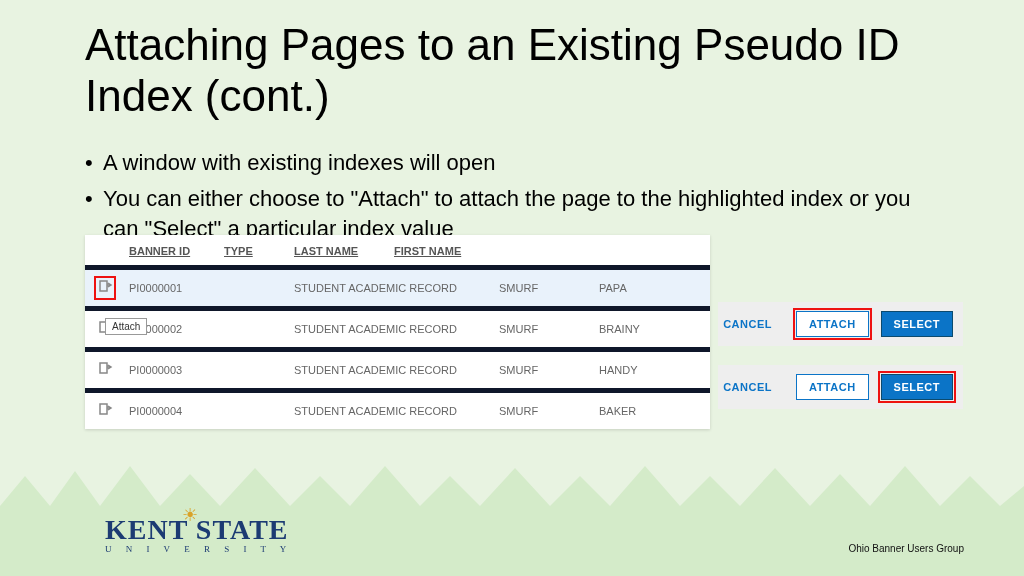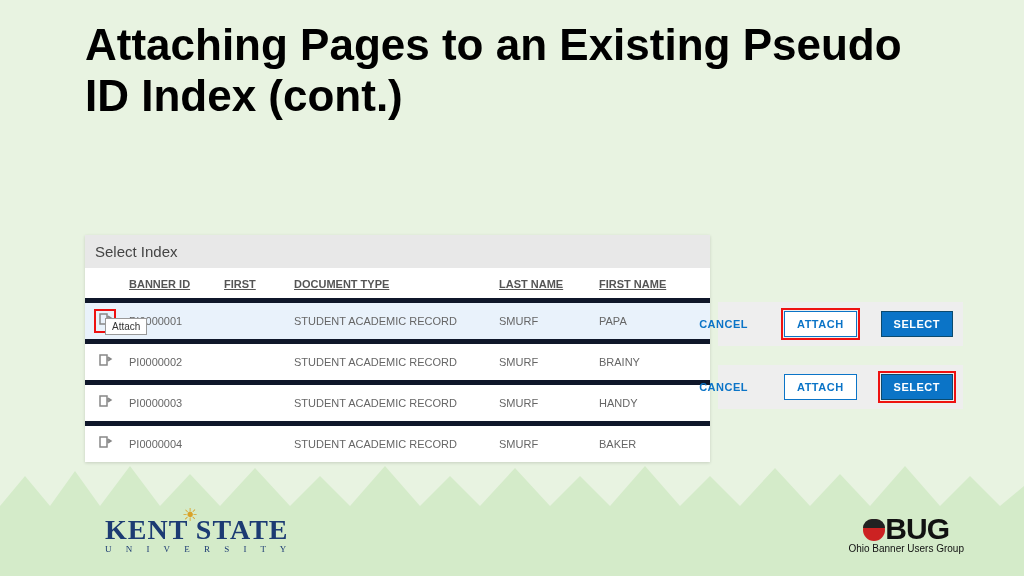--- a/index.html
+++ b/index.html
@@ -1,39 +1,39 @@
 <!DOCTYPE html>
 <html><head>
 <meta charset="utf-8">
 <style>
 *{margin:0;padding:0;box-sizing:border-box}
 body{width:1024px;height:576px;background:#e8f3e1;font-family:Arial,sans-serif;position:relative;overflow:hidden}
 .slide{padding:20px 80px 0 85px;position:relative;height:100%}
-.title{font-size:44px;font-weight:700;color:#000;line-height:1.15;margin-bottom:27px}
+.title{font-size:44px;font-weight:400;color:#000;line-height:1.15;margin-bottom:27px}
 .bullets{font-size:22px;color:#000;line-height:1.35}
 .bullets li{margin-bottom:6px;list-style:none;padding-left:18px;position:relative}
 .bullets li:before{content:'•';position:absolute;left:0}
 .panel{position:absolute;left:85px;top:235px;width:625px;background:#fff;box-shadow:0 1px 3px rgba(0,0,0,0.15)}
 .panel-title{background:#e8e8e8;padding:8px 10px;font-size:15px;color:#444}
 .table{width:100%;font-size:11px;color:#555}
 .thead{display:flex;padding:10px 24px 8px 8px;font-weight:700;text-decoration:underline;color:#555}
 .thead>div,.trow>div{padding:0 4px}
 .col-icon{width:32px;flex:none}
 .col-bid{width:95px;flex:none}
 .col-pidm{width:70px;flex:none}
 .col-dtype{width:205px;flex:none}
 .col-lname{width:100px;flex:none}
 .col-fname{width:100px;flex:none}
 .trow{display:flex;padding:9px 8px;border-top:5px solid #0f172a;align-items:center;color:#666}
 .trow.selected{background:#e9f2fb}
 .row-icon{width:16px;height:16px;position:relative}
 .row-icon svg{width:16px;height:16px;fill:none;stroke:#888;stroke-width:1.5}
 .row-icon.highlighted{outline:2px solid #e11;outline-offset:1px}
 .tooltip{position:absolute;left:105px;top:318px;background:#fff;border:1px solid #999;padding:2px 6px;font-size:10px;color:#333;z-index:10}
-.btnbar{position:absolute;width:245px;height:44px;background:#eee;display:flex;align-items:center;justify-content:flex-end;padding-right:10px;gap:24px}
+.btnbar{position:absolute;width:245px;height:44px;background:#eee;display:flex;align-items:center;justify-content:flex-end;padding-right:10px;gap:12px}
 .btnbar.bar1{left:718px;top:302px}
 .btnbar.bar2{left:718px;top:365px}
 .btn{padding:6px 12px;font-size:11px;font-weight:700;letter-spacing:.5px;cursor:pointer}
 .btn.cancel{color:#0b74c7;background:transparent}
 .btn.attach{color:#0b74c7;background:#fff;border:1px solid #0b74c7}
 .btn.select{color:#fff;background:#0b74c7;border:1px solid #0c4a6e}
 .hl{outline:2px solid #e11;outline-offset:1px}
 .grass{position:absolute;bottom:0;left:0;width:1024px;height:130px;z-index:-1}
 .grass svg{width:100%;height:100%}
 .logo-left{position:absolute;left:105px;bottom:22px;font-family:'Times New Roman',serif;color:#1c3b73}
@@ -44,29 +44,31 @@
 .logo-right .bug{font-size:30px;font-weight:900;color:#111;letter-spacing:-1px}
 .logo-right .bug .dot{display:inline-block;width:22px;height:22px;background:#c22;border-radius:50%;vertical-align:-2px;position:relative}
 .logo-right .bug .dot:after{content:'';position:absolute;top:0;left:0;width:22px;height:9px;background:#222;border-radius:11px 11px 0 0}
 .logo-right .sub{font-size:10px;color:#111;margin-top:-3px}
 </style>
 </head>
 <body>
 
 <div class="slide">
   <h1 class="title">Attaching Pages to an Existing Pseudo ID Index (cont.)</h1>
+  <ul class="bullets">
+    <li>A window with existing indexes will open</li>
+    <li>You can either choose to "Attach" to attach the page to the highlighted index or you can "Select" a particular index value</li>
+  </ul>
 
   <div class="panel">
-    <div class="panel-title">Select Index</div>
     <div class="table">
       <div class="thead">
         <div class="col-icon"></div>
         <div class="col-bid">BANNER ID</div>
-        <div class="col-pidm">FIRST</div>
-        <div class="col-dtype">DOCUMENT TYPE</div>
+        <div class="col-pidm">TYPE</div>
         <div class="col-lname">LAST NAME</div>
         <div class="col-fname">FIRST NAME</div>
       </div>
       <div id="tbody">
           <div class="trow selected">
             <div class="col-icon"><span class="row-icon highlighted"><svg viewBox="0 0 16 16">
                   <path d="M3 2h7v10H3z M10 6h3 M11 4l3 2-3 2"></path>
                 </svg></span></div>
             <div class="col-bid">PI0000001</div>
             <div class="col-pidm"></div>
@@ -127,16 +129,15 @@
       </svg>
   </div>
 
   <div class="logo-left">
     <span class="sun">☀</span>
     <div class="big">KENT STATE</div>
     <div class="small">U N I V E R S I T Y</div>
   </div>
 
   <div class="logo-right">
-    <div class="bug"><span class="dot"></span><span>BUG</span></div>
     <div class="sub">Ohio Banner Users Group</div>
   </div>
 </div>
 
 </body></html>

